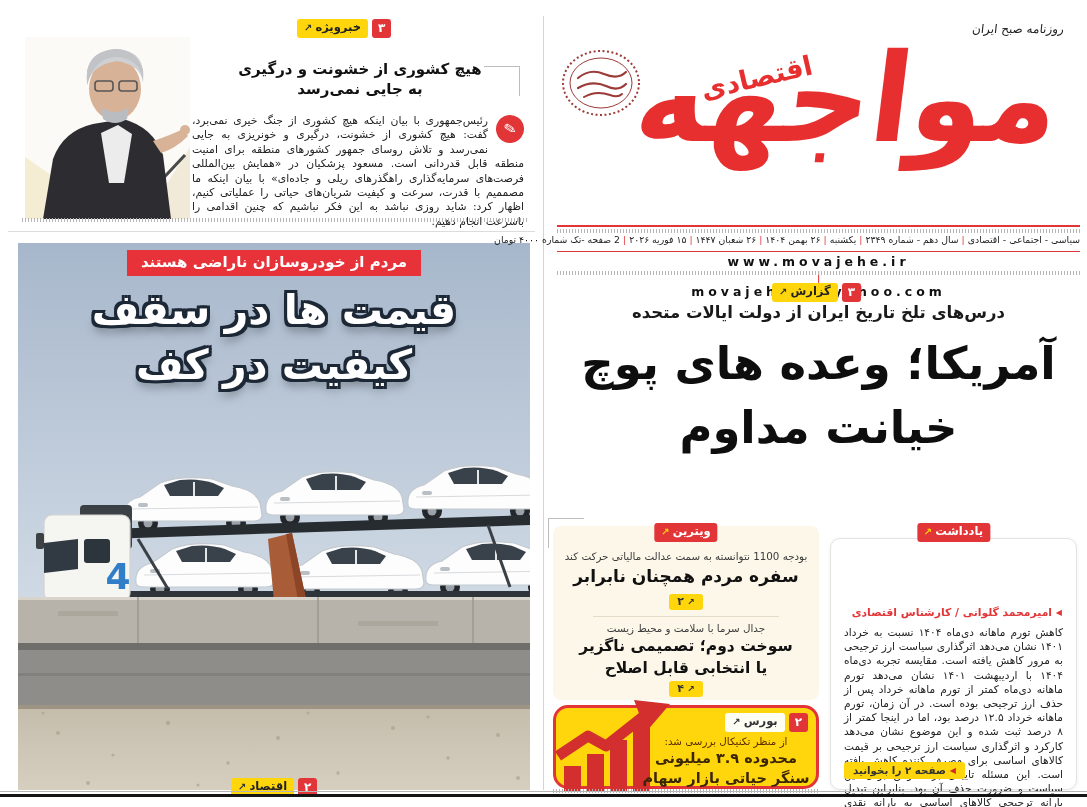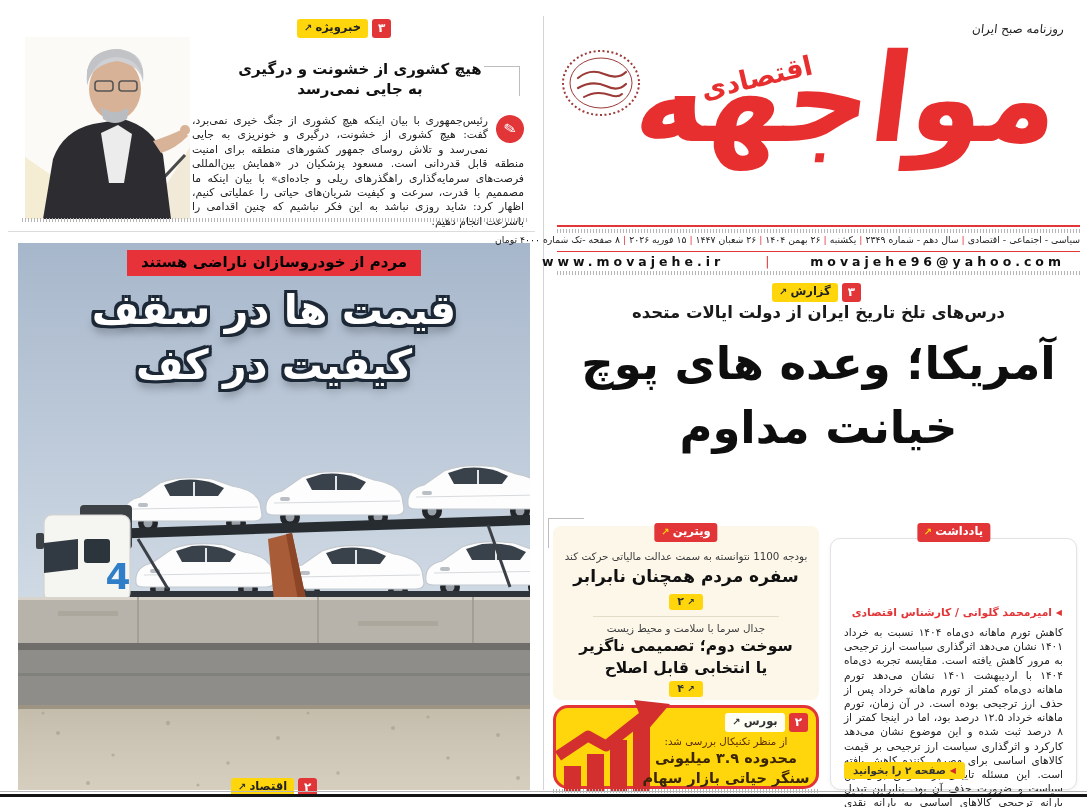--- a/index.html
+++ b/index.html
@@ -26,36 +26,36 @@
   .t-headline{position:absolute;left:195px;top:60px;width:330px;text-align:center;font-size:15px;font-weight:800;line-height:1.3;color:#111;direction:rtl;}
   .t-body{position:absolute;left:192px;top:114px;width:332px;height:102px;font-size:10.8px;line-height:14.4px;text-align:justify;direction:rtl;color:#222;}
   .quote-ic{float:right;width:28px;height:28px;border-radius:50%;background:#e23537;color:#fff;display:flex;align-items:center;justify-content:center;font-size:15px;margin:1px 0 4px 8px;transform:rotate(-10deg);}
   .cropmark{position:absolute;width:36px;height:30px;border:0 solid #bdbdbd;}
   .cm-tl{border-left-width:1px;border-top-width:1px;}
   .cm-tr{border-right-width:1px;border-top-width:1px;}
   
   .photo-block{position:absolute;left:18px;top:243px;width:512px;height:547px;overflow:hidden;}
   .photo-block svg{position:absolute;inset:0;}
   .banner-row{position:absolute;left:0;right:0;top:7px;display:flex;justify-content:center;}
-  .banner{background:#e8323a;color:#000000;font-size:15px;font-weight:700;padding:3px 14px 5px;direction:rtl;letter-spacing:0;}
+  .banner{background:#e8323a;color:#ffffff;font-size:15px;font-weight:700;padding:3px 14px 5px;direction:rtl;letter-spacing:0;}
   .photo-headline{
     position:absolute;left:0;right:0;top:40px;text-align:center;direction:rtl;
     color:#fff;font-weight:900;font-size:41px;line-height:1.33;
     text-shadow:-3px -3px 0 #1d2836,3px -3px 0 #1d2836,-3px 3px 0 #1d2836,3px 3px 0 #1d2836,
       -3px 0 0 #1d2836,3px 0 0 #1d2836,0 -3px 0 #1d2836,0 3px 0 #1d2836,0 7px 10px rgba(0,0,0,.35);
   }
   
   .v-divider{position:absolute;left:543px;top:16px;width:1px;height:774px;background:#d4d4d4;}
   .tagline{position:absolute;left:968px;top:22px;width:100px;text-align:center;font-size:12px;color:#222;direction:rtl;transform:skewX(-6deg);}
   .logo-main{position:absolute;left:618px;top:28px;width:460px;text-align:center;font-size:118px;font-weight:700;color:#e82f2f;direction:rtl;transform:skewX(-7deg) scaleY(1.04);line-height:1.2;}
   .logo-sub{position:absolute;left:700px;top:62px;font-size:27px;font-weight:700;color:#e82f2f;direction:rtl;transform:rotate(-13deg);}
   .red-rule{position:absolute;left:557px;top:225px;width:523px;height:2px;background:#e23537;}
   .infoline{position:absolute;left:557px;top:234px;width:523px;display:flex;justify-content:space-between;direction:rtl;font-size:9.3px;color:#1b1b1b;white-space:nowrap;}
   .thin-red{position:absolute;left:557px;top:251px;width:523px;height:1px;background:#e23537;}
-  .urlline{position:absolute;left:542px;top:254px;width:523px;display:flex;justify-content:space-between;align-items:center;direction:ltr;font-size:12.5px;font-weight:700;letter-spacing:4px;color:#111;}
+  .urlline{position:absolute;left:557px;top:254px;width:523px;display:flex;justify-content:space-between;align-items:center;direction:ltr;font-size:12.5px;font-weight:700;letter-spacing:4px;color:#111;flex-direction:column;}
   
   .m-kicker{position:absolute;left:557px;top:303px;width:523px;text-align:center;font-size:16.5px;font-weight:700;color:#1a1a1a;direction:rtl;}
   .m-headline{position:absolute;left:557px;top:332px;width:523px;text-align:center;font-size:45px;font-weight:900;line-height:1.42;color:#0e0e0e;direction:rtl;}
   
   .vitrine{position:absolute;left:553px;top:526px;width:266px;height:174px;background:#fcf7e9;border-radius:8px;}
   .vit-kicker{position:absolute;left:0;right:0;text-align:center;font-size:10.3px;color:#3c3c3c;direction:rtl;}
   .vit-headline{position:absolute;left:0;right:0;text-align:center;font-weight:800;color:#111;direction:rtl;}
   .vit-pagerow{position:absolute;left:0;right:0;display:flex;justify-content:center;}
   .vit-div{position:absolute;left:15%;width:70%;height:1px;background:#e3dcc8;}
   
@@ -235,21 +235,21 @@
       <span class="seg">سال دهم - شماره ۲۳۴۹</span>
       <span class="sep">|</span>
       <span class="seg">یکشنبه</span>
       <span class="sep">|</span>
       <span class="seg">۲۶ بهمن ۱۴۰۴</span>
       <span class="sep">|</span>
       <span class="seg">۲۶ شعبان ۱۴۴۷</span>
       <span class="sep">|</span>
       <span class="seg">۱۵ فوریه ۲۰۲۶</span>
       <span class="sep">|</span>
-      <span class="seg">۸ صفحه -تک شماره ۴۰۰۰ تومان</span>
+      <span class="seg">2 صفحه -تک شماره ۴۰۰۰ تومان</span>
     </div>
   <div class="thin-red"></div>
   <div class="urlline">
     <span>www.movajehe.ir</span>
     <span class="sep" style="letter-spacing:0;">|</span>
     <span>movajehe96@yahoo.com</span>
   </div>
   <div class="hatch" style="position:absolute;left:557px;top:271px;width:523px;"></div>
 
   <div class="badge" style="left:772px;top:283px;">

